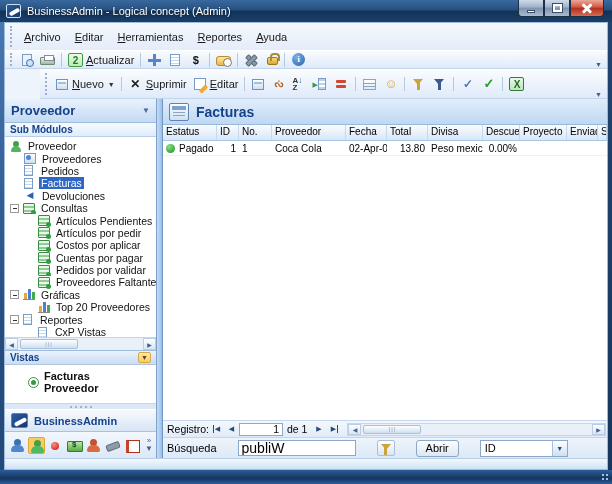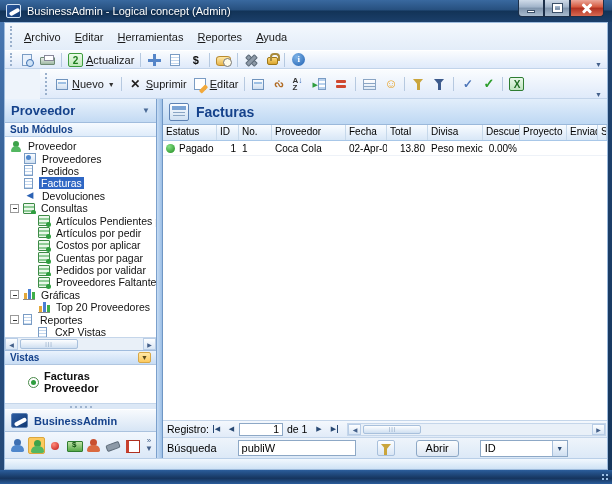--- a/index.html
+++ b/index.html
@@ -161,21 +161,21 @@
   .ball { width:9px; height:9px; border-radius:50%; background:radial-gradient(circle at 35% 30%,#86e086,#1d8a1d); margin-right:4px; flex:none; }
   .grid-empty { flex:1; background:#fff; }
   .nav-strip { height:17px; flex:none; display:flex; align-items:center; background:linear-gradient(#f4f8fd,#e1ebf8); border-top:1px solid #c5d6ea; font-size:10.5px; padding-left:4px; }
   .nav-btn { width:15px; height:13px; display:flex; align-items:center; justify-content:center; font-size:7px; color:#2a4a74; border-radius:2px; flex:none; }
   .nav-btn b { font-weight:normal; } .first b,.last b { border-left:1px solid #2a4a74; padding-left:1px; }
   .last b { border-left:none; border-right:1px solid #2a4a74; padding-right:1px; }
   .nav-input { width:44px; height:13px; border:1px solid #8da8c6; font-size:10.5px; text-align:right; padding:0 3px; font-family:"Liberation Sans",sans-serif; }
   .nav-of { margin:0 4px; white-space:nowrap; }
   .nav-scroll { flex:1; display:flex; align-items:stretch; height:13px; margin:0 1px 0 6px; background:#e9f0f8; border:1px solid #c5d6ea; }
   .search-strip { height:21px; flex:none; display:flex; align-items:center; gap:21px; background:linear-gradient(#eef4fb,#dce9f7); border-top:1px solid #c5d6ea; font-size:11px; padding:0 4px; }
-  .search-input { width:118px; height:16px; border:1px solid #8da8c6; padding:0 3px; font-size:11px; font-family:"Liberation Sans",sans-serif; }
+  .search-input { width:118px; height:16px; border:1px solid #8da8c6; padding:0 3px; font-size:14px; font-family:"Liberation Sans",sans-serif; }
   .funnel-btn { width:18px; height:16px; position:relative; background:linear-gradient(#fdfeff,#d9e6f5); border:1px solid #a8c0dc; border-radius:2px; }
   .funnel-btn .funnel { left:3px; top:3px; border-top-color:#caa53c; } .funnel-btn .funnel::after { background:#caa53c; }
   .btn { height:17px; padding:0 9px; font-size:11px; background:linear-gradient(#fcfdfe,#dde7f3); border:1px solid #8da8c6; border-radius:3px; display:flex; align-items:center; }
   .combo { width:88px; height:17px; border:1px solid #8da8c6; background:#fff; display:flex; align-items:center; font-size:11px; }
   .combo .val { flex:1; padding:0 4px; }
   .combo .cb-btn { width:15px; height:100%; background:linear-gradient(#fdfeff,#cfdff1); border-left:1px solid #a8c0dc; font-size:7px; color:#2a4a74; display:flex; align-items:center; justify-content:center; }
 
   .statusstrip { height:11px; flex:none; background:linear-gradient(#f2f8fe,#cfe2f5); border-top:1px solid #b9cfe8; }
   .bottomglass { position:absolute; left:0; right:0; bottom:0; height:14px; background:linear-gradient(#2b5d9b,#16355e 60%,#2b5d9b); }
   .bottomglass::after { content:""; position:absolute; right:3px; bottom:3px; width:8px; height:8px;

